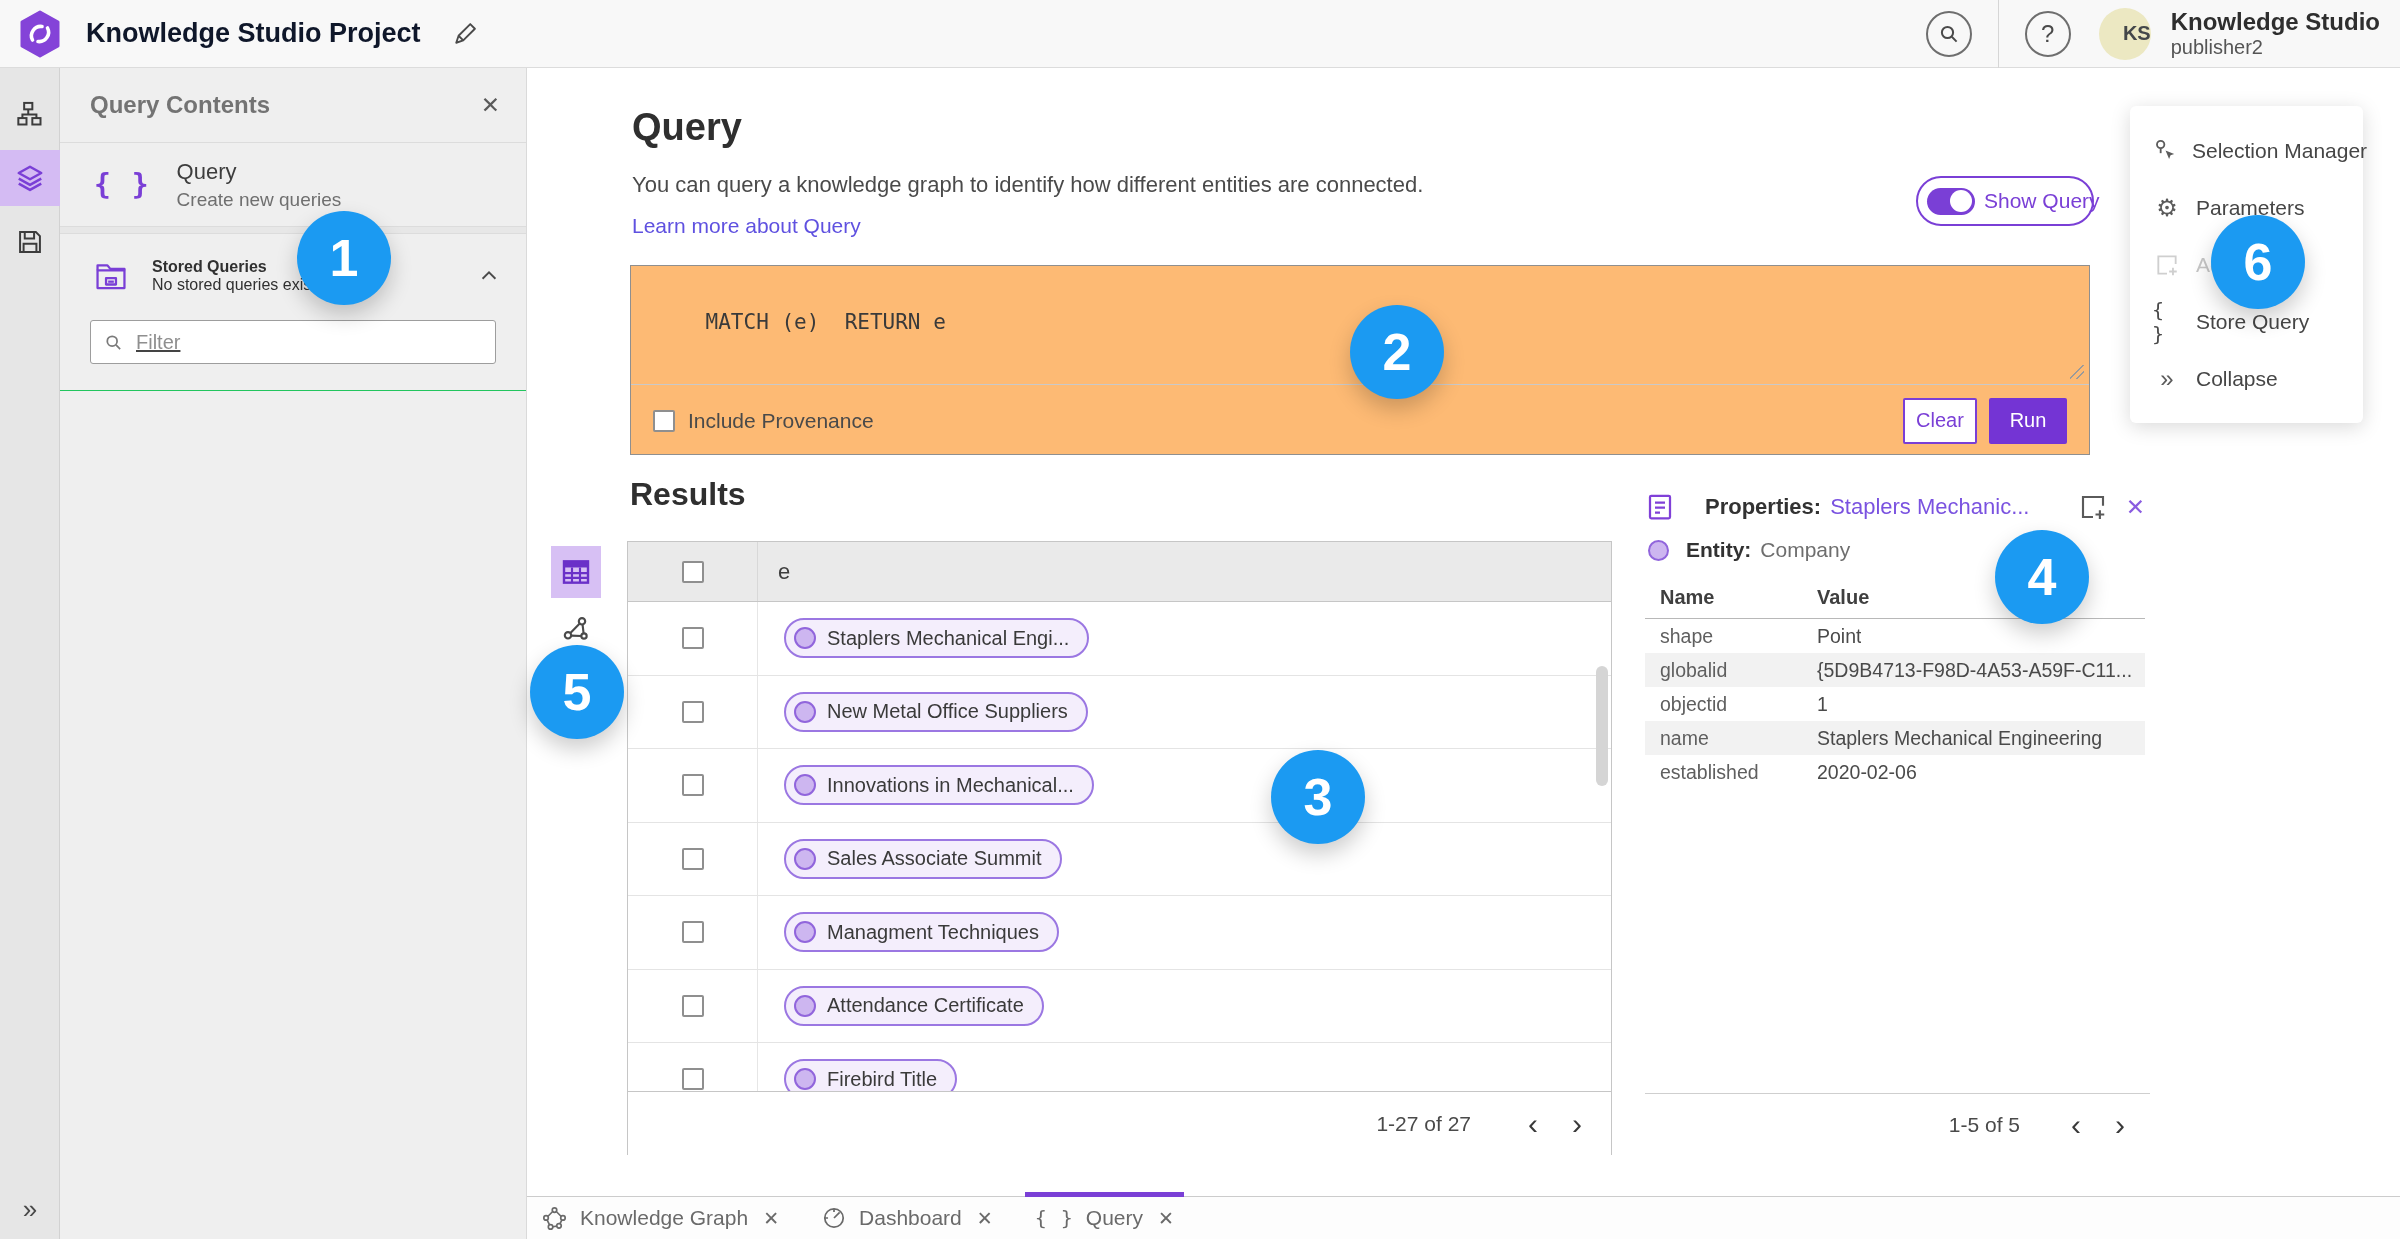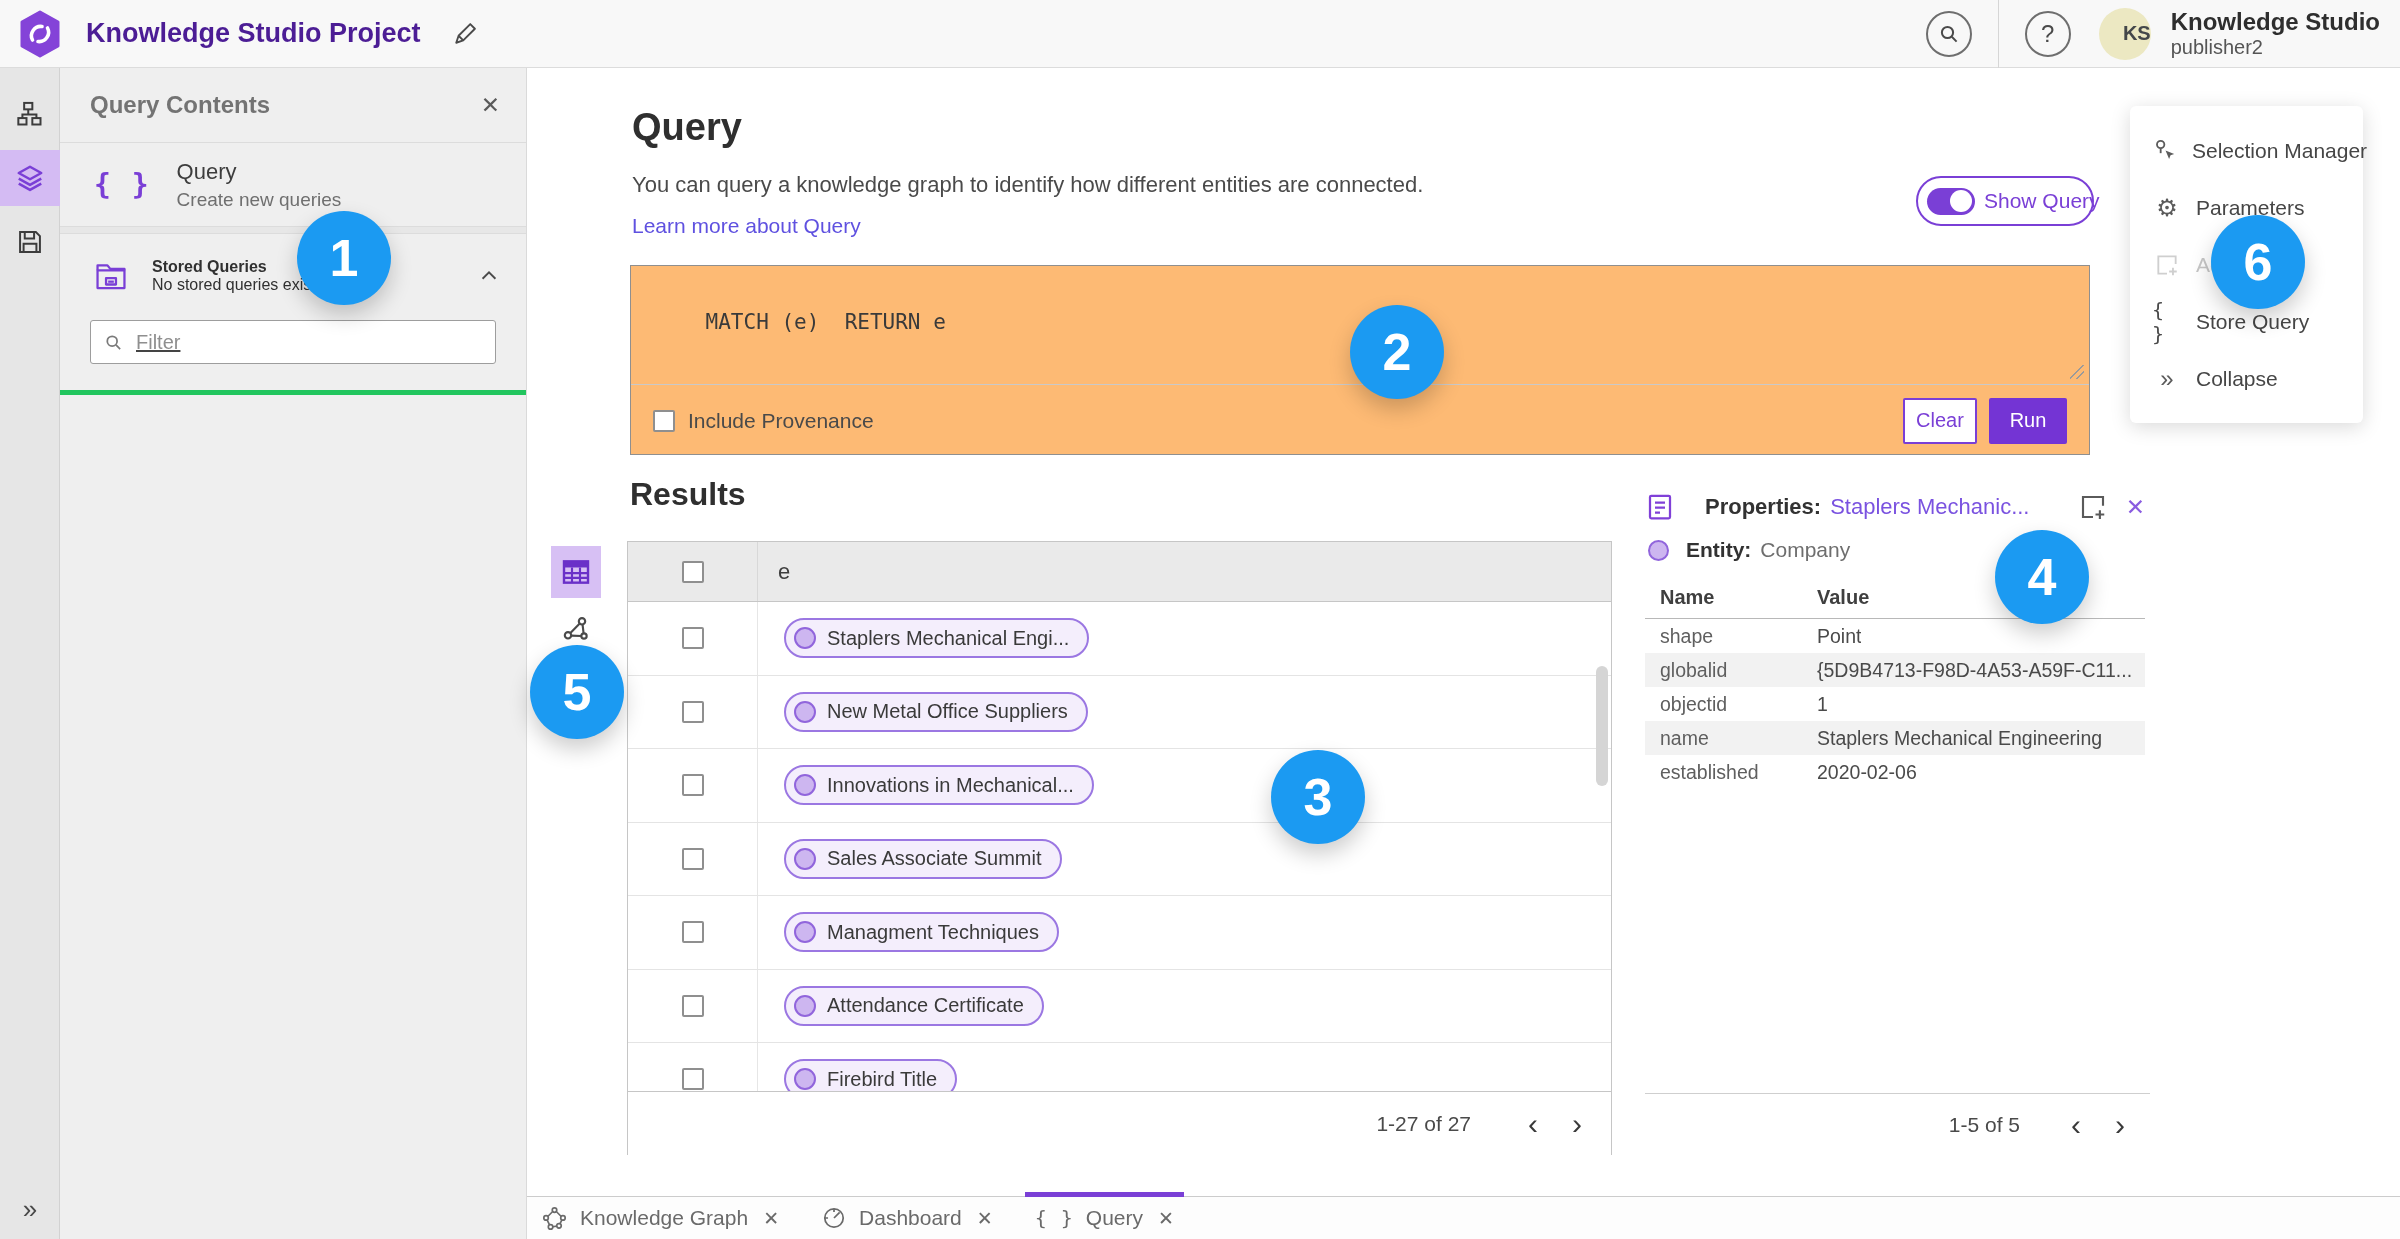--- a/index.html
+++ b/index.html
@@ -10,21 +10,21 @@
   html,body{width:2400px;height:1239px;}
   body{position:relative; overflow:hidden; background:#fff;
        font-family:"Liberation Sans", sans-serif; color:var(--ink);}
   .abs{position:absolute;}
   svg{display:block;}
 
   
   .topbar{left:0;top:0;width:2400px;height:68px;background:#f8f8f8;
           border-bottom:1px solid #dcdcdc; display:flex;align-items:center;}
   .logo{margin-left:18px;}
-  .app-title{font-size:27px;font-weight:bold;color:#4c1d95;margin-left:24px;}
+  .app-title{font-size:27px;font-weight:bold;color:#0f172a;margin-left:24px;}
   .edit-pencil{margin-left:30px;}
   .topbar-right{margin-left:auto;display:flex;align-items:center;margin-right:20px;}
   .circle-btn{width:46px;height:46px;border:2px solid #6e6e6e;border-radius:50%;
               display:flex;align-items:center;justify-content:center;background:transparent;}
   .help-glyph{font-size:24px;color:#4a4a4a;}
   .top-divider{width:1px;height:68px;background:#d6d6d6;margin:0 26px;}
   .avatar{width:52px;height:52px;border-radius:50%;background:#ece8c2;display:flex;
           align-items:center;justify-content:flex-end;font-size:20px;font-weight:bold;color:#44474a;}
   .user-block{margin-left:20px;line-height:1.1;}
   .user-block .app-name{font-size:24px;font-weight:bold;color:#2e2e2e;}
@@ -41,21 +41,21 @@
   .contents{left:60px;top:68px;width:467px;height:1171px;background:#efefef;border-right:1px solid #dadada;}
   .contents-header{height:75px;display:flex;align-items:center;border-bottom:1px solid #dcdcdc;padding:0 26px 0 30px;}
   .contents-title{font-size:24px;font-weight:bold;color:#737373;}
   .x-btn{margin-left:auto;font-size:23px;color:#5a5a5a;background:none;border:none;font-family:inherit;}
   .panel-item{display:flex;align-items:center;padding:0 26px 0 34px;border-bottom:1px solid #dcdcdc;}
   .panel-item.query-item{height:84px;}
   .panel-gap{height:7px;background:#e7e7e7;border-bottom:1px solid #dcdcdc;}
   .panel-item .txts{margin-left:26px;}
   .panel-item .t1{font-size:22px;color:#3d3d3d;}
   .panel-item .t2{font-size:19px;color:#6f6f6f;margin-top:4px;}
-  .stored-section{border-bottom:5px solid #22c55e;padding-bottom:26px;}
+  .stored-section{border-bottom:1px solid #22c55e;padding-bottom:26px;}
   .stored-head{display:flex;align-items:center;padding:24px 26px 0 34px;}
   .stored-head .txts{margin-left:24px;}
   .chev-up{margin-left:auto;}
   .braces{font-family:"DejaVu Sans Mono", monospace;font-weight:bold;color:var(--purple);
           font-size:28px;letter-spacing:2px;}
   .filter-wrap{margin:26px 30px 0 30px;height:44px;background:#fff;border:1px solid #9d9d9d;
                border-radius:3px;display:flex;align-items:center;padding:0 12px;}
   .filter-input{border:none;outline:none;background:transparent;font-size:20px;color:#444;
                 margin-left:12px;width:100%;font-family:inherit;text-decoration:underline;}
   .filter-input::placeholder{color:#8f8f8f;}

